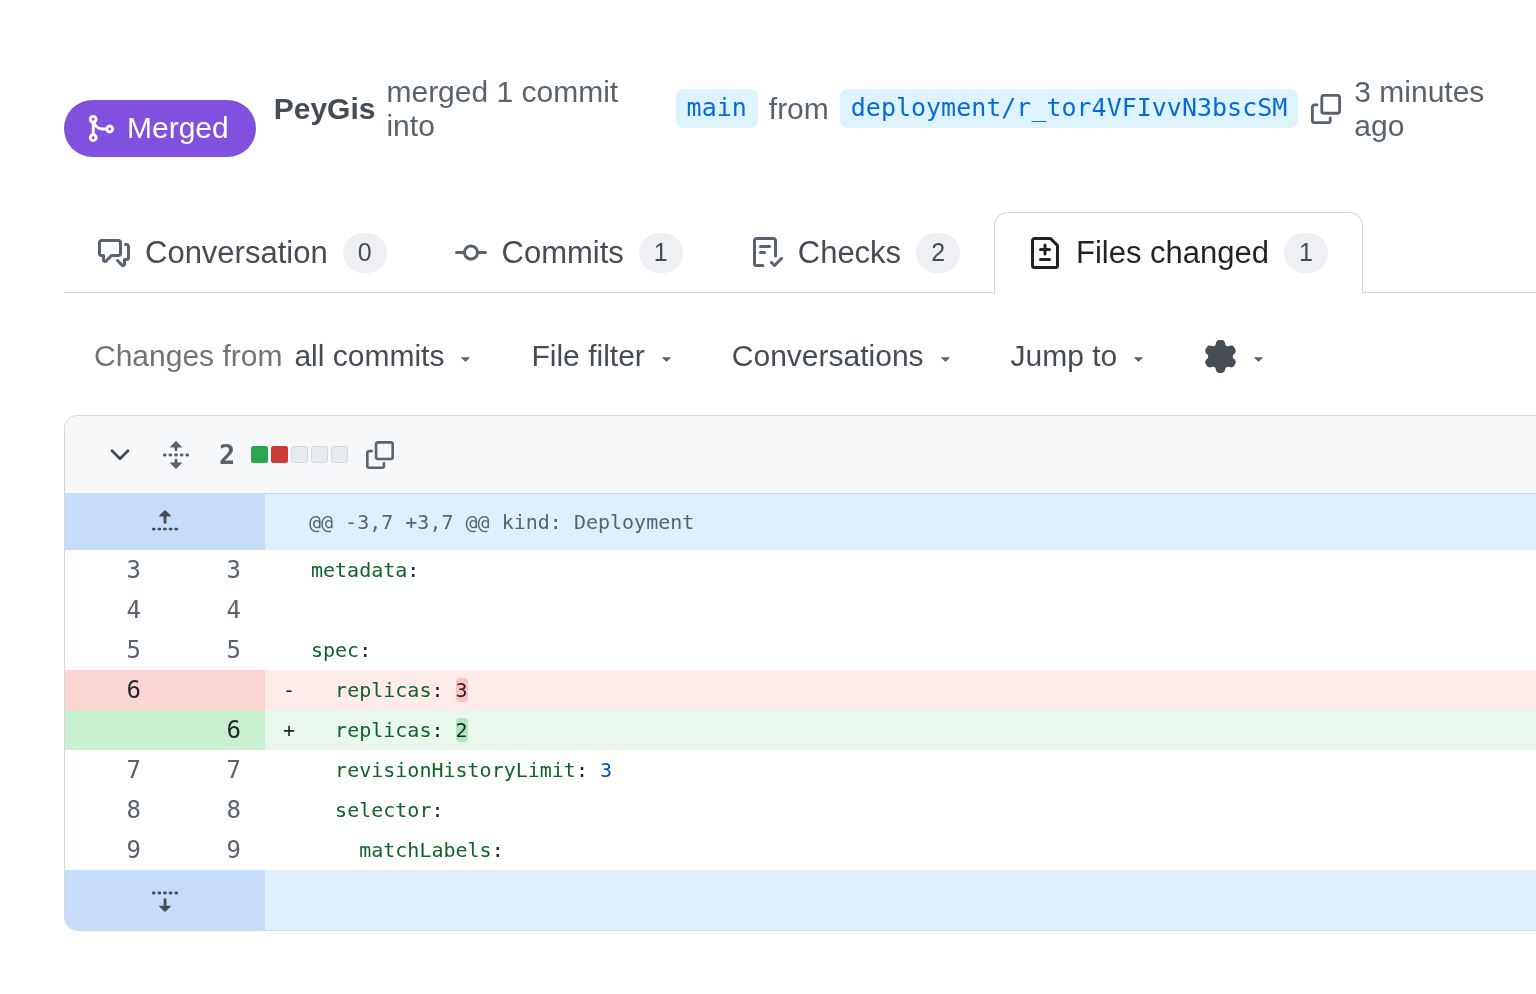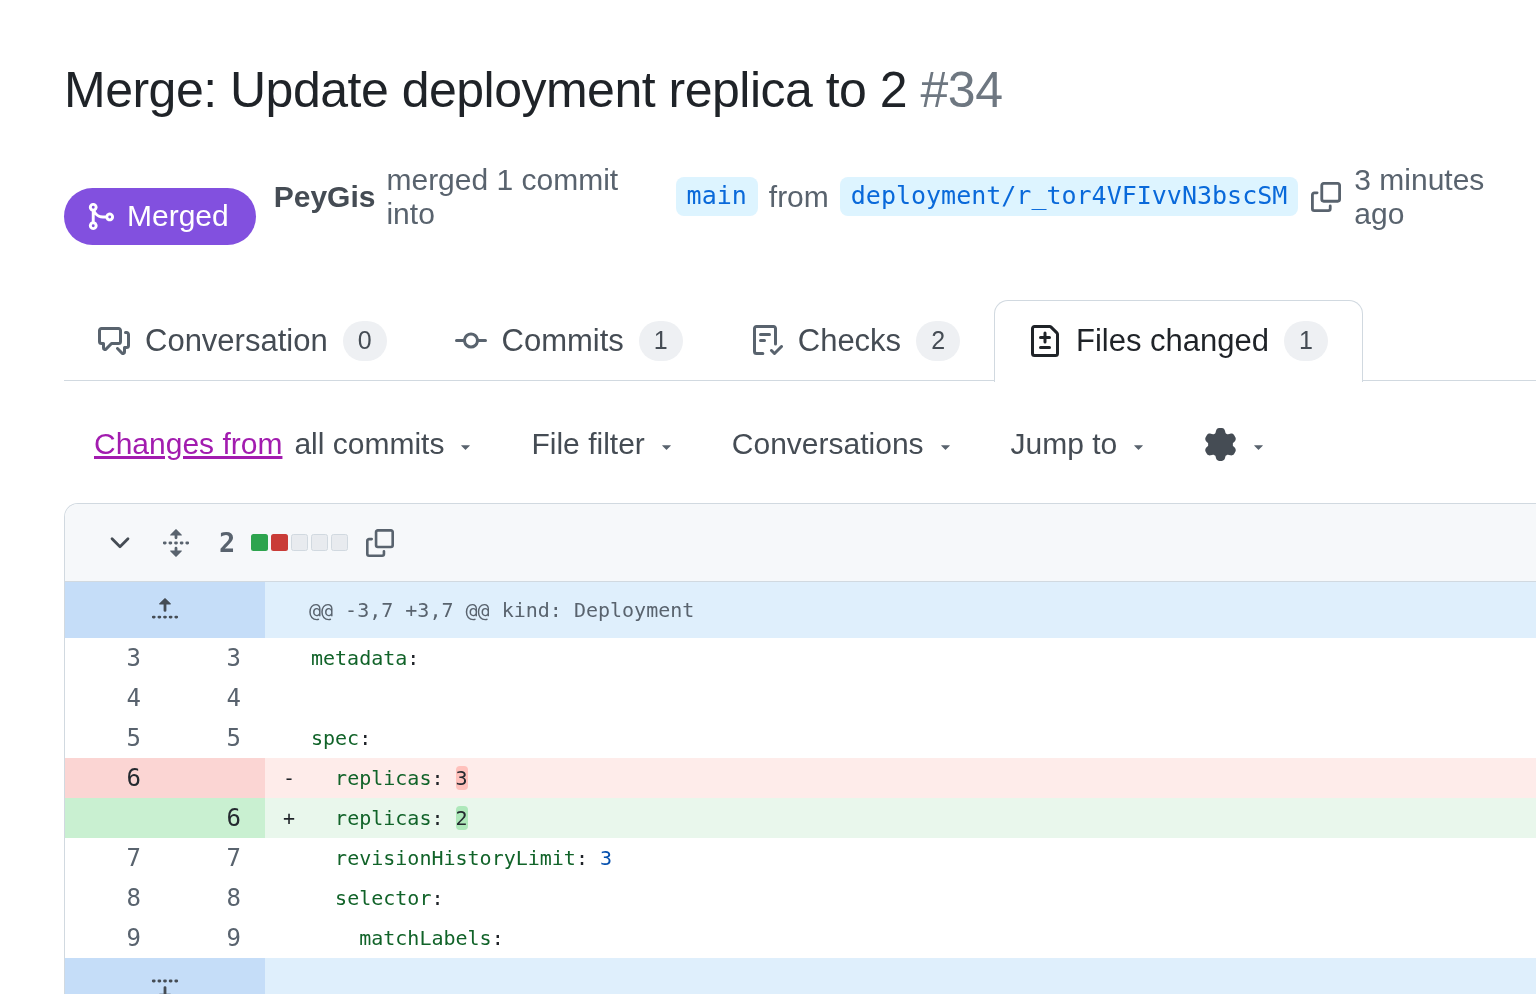--- a/index.html
+++ b/index.html
@@ -61,21 +61,21 @@
     background:#eef0f3; color:#454c54;
     border-radius:999px; padding:3px 15px 5px 15px; font-size:25px; line-height:1.3;
   }
 
   
   .toolbar {
     display:flex; align-items:center; gap:56px;
     margin:46px 0 42px 30px; font-size:30px; color:#454c54;
   }
   .toolbar .menu-btn { display:inline-flex; align-items:center; gap:12px; cursor:pointer; background:none; border:none; font:inherit; color:inherit; padding:0; }
-  .toolbar .muted { color:#a21caf; font-weight:400;text-decoration:underline; }
+  .toolbar .muted { color:#737373; font-weight:400; }
   .toolbar .strong { font-weight:400; color:#454c54; }
   .caret { width:19px; height:19px; fill:#59636e; margin-top:4px; }
   .gear-svg { width:33px; height:33px; fill:#454c54; }
 
   
   .diff {
     border:1.5px solid #d1d9e0; border-right:none;
     border-radius:14px 0 0 14px;
     overflow:hidden;
   }
@@ -130,24 +130,20 @@
   .hunk-row .hunk-gutter { height:56px; }
   .hunk-row .code { background:#dfeffc; color:#59636e; line-height:56px; padding-left:44px; }
   .expander-row .hunk-gutter { height:60px; border-radius:0 0 0 12px; }
   .expander-row .code { background:#dfeffc; height:60px; }
 </style>
 </head>
 <body>
 
 <div class="page">
 
-  <h1 class="pr-title">
-    <span>Merge: Update deployment replica to 2</span>
-    <span class="pr-number">#34</span>
-  </h1>
 
   <div class="byline-row">
     <span class="merged-badge">
       <svg viewBox="0 0 16 16">
           <path d="M5.45 5.154A4.25 4.25 0 0 0 9.25 7.5h1.378a2.251 2.251 0 1 1 0 1.5H9.25A5.734 5.734 0 0 1 5 7.123v3.505a2.25 2.25 0 1 1-1.5 0V5.372a2.25 2.25 0 1 1 1.95-.218ZM4.25 13.5a.75.75 0 1 0 0-1.5.75.75 0 0 0 0 1.5Zm8.5-4.5a.75.75 0 1 0 0-1.5.75.75 0 0 0 0 1.5ZM5 3.25a.75.75 0 1 0-1.5 0 .75.75 0 0 0 1.5 0Z"></path>
         </svg>
       <span>Merged</span>
     </span>
     <span class="byline">
       <a class="author">PeyGis</a>

